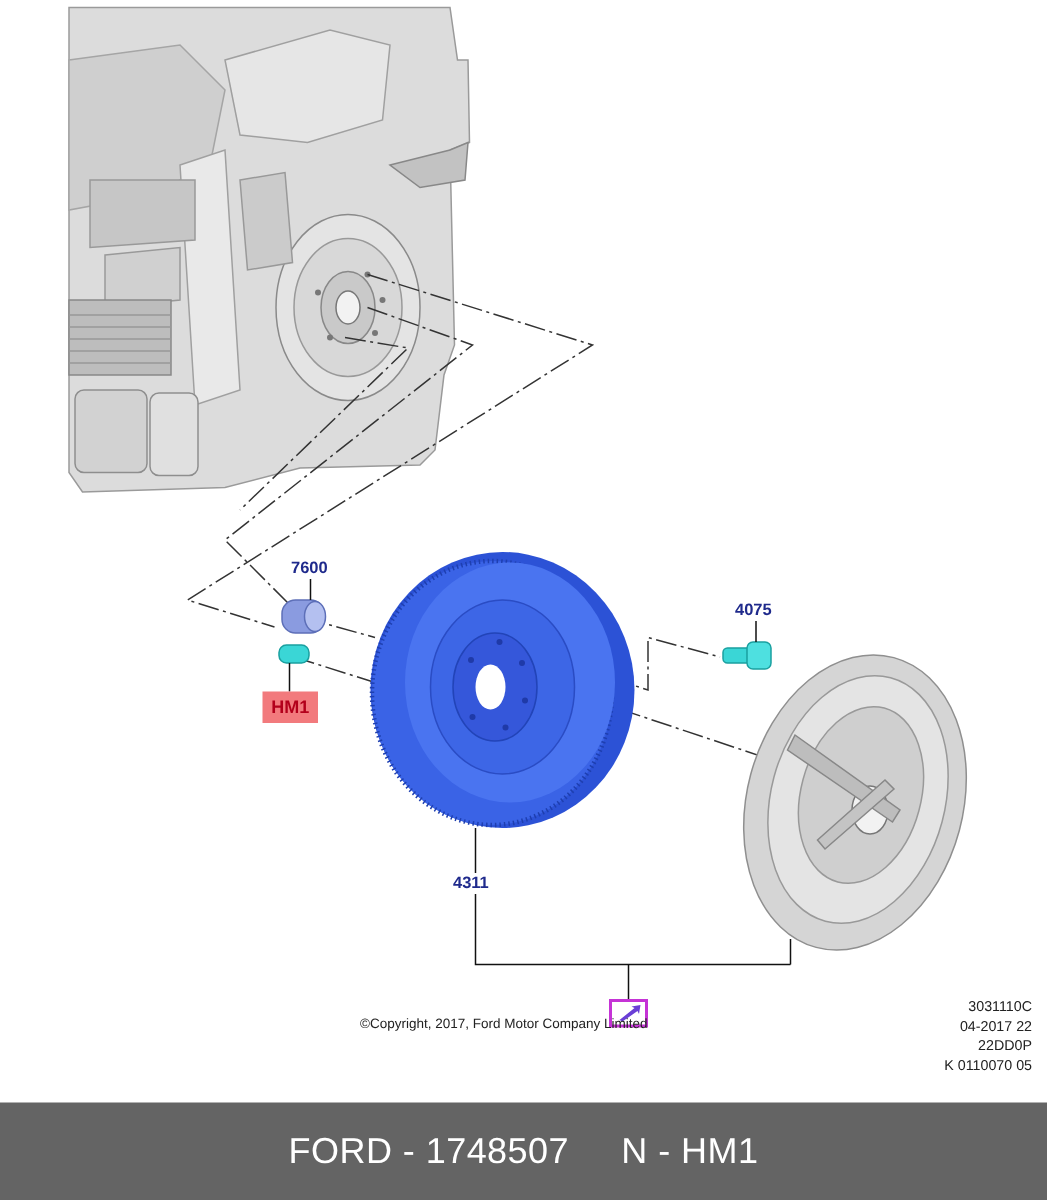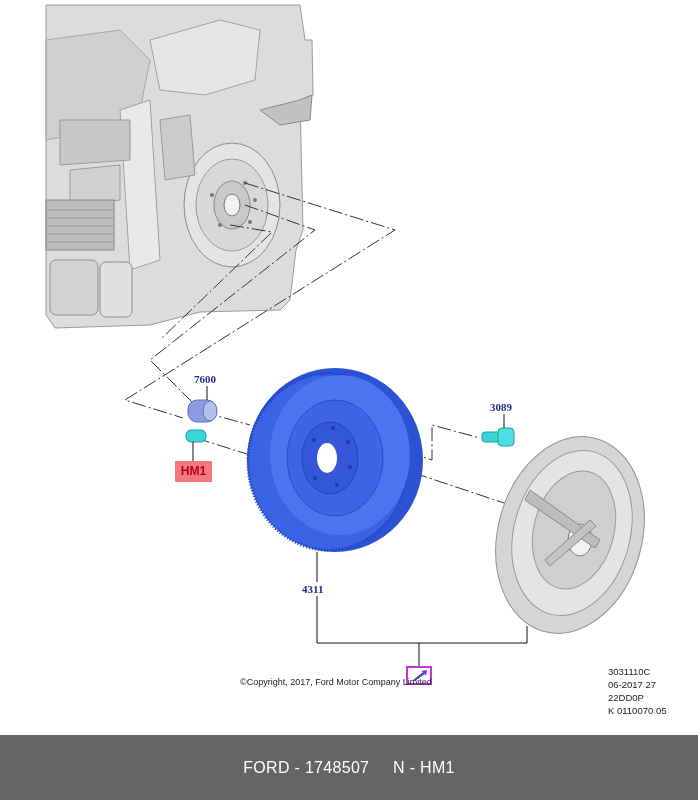--- a/index.html
+++ b/index.html
@@ -1,23 +1,23 @@
 <!DOCTYPE html>
 <html><head>
 <meta charset="utf-8">
 <style>
   html, body { margin: 0; padding: 0; }
   body { width: 698px; height: 800px; background: #ffffff; position: relative; overflow: hidden; font-family: "Liberation Sans", sans-serif; }
   #canvas { position: absolute; left: 0; top: 0; width: 698px; height: 735px; }
-  .callout { position: absolute; font-family: Liberation Serif, serif; font-weight: bold; font-size: 11px; color: #1f2a8c; text-align: right; }
+  .callout { position: absolute; font-family: Liberation Sans, sans-serif; font-weight: bold; font-size: 11px; color: #1f2a8c; text-align: right; }
   .hm1-label { position: absolute; left: 175px; top: 461px; width: 37px; height: 21px; background: #f27a7d; color: #b3001b; font-weight: bold; font-size: 12px; line-height: 21px; text-align: center; }
   .ref-icon { position: absolute; left: 406px; top: 666px; width: 26px; height: 19px; border: 2px solid #c533d6; box-sizing: border-box; background: #fff; }
-  .revision { position: absolute; right: 10px; top: 665px; width: 80px; text-align: left; font-size: 9.5px; line-height: 13px; color: #222; }
+  .revision { position: absolute; right: 10px; top: 665px; width: 80px; text-align: right; font-size: 9.5px; line-height: 13px; color: #222; }
   .copyright { position: absolute; left: 240px; top: 677px; font-size: 9px; color: #222; }
-  .footer { position: absolute; left: 0; top: 735px; width: 698px; height: 65px; background: #646464; color: #ffffff; display: flex; align-items: center; justify-content: center; font-size: 16px; letter-spacing: 0.3px; }
+  .footer { position: absolute; left: 0; top: 735px; width: 698px; height: 65px; background: #646464; color: #ffffff; display: flex; align-items: center; justify-content: center; font-size: 24px; letter-spacing: 0.3px; }
   .footer span { white-space: pre; }
 </style>
 </head>
 <body>
 
 <svg id="canvas" viewBox="0 0 698 735" xmlns="http://www.w3.org/2000/svg">
 
   <g>
     <path d="M46 5 L300 5 L305 40 L312 40 L313 95 L300 100 L303 230 L296 250 L290 300 L280 310 L200 312 L150 325 L55 328 L46 315 Z" fill="#dcdcdc" stroke="#9a9a9a" stroke-width="1"></path>
     <path d="M46 40 L120 30 L150 60 L140 110 L100 130 L46 140 Z" fill="#cfcfcf" stroke="#a5a5a5"></path>
@@ -108,34 +108,34 @@
   </g>
   <line x1="527" y1="626" x2="527" y2="643" stroke="#111"></line>
 
   <g stroke="#111" fill="none">
     <polyline points="317,596 317,643 527,643"></polyline>
     <line x1="419" y1="643" x2="419" y2="666"></line>
   </g>
 </svg>
 
 <div class="callout" style="left:194px; top:373px;">7600</div>
-<div class="callout" style="left:490px; top:401px;">3089</div>
+<div class="callout" style="left:490px; top:401px;">4075</div>
 <div class="callout" style="left:302px; top:583px;">4311</div>
 
 <div class="hm1-label">HM1</div>
 
 <div class="ref-icon">
   <svg width="22" height="15" viewBox="0 0 22 15">
     <path d="M5 12 L15 4 L13 3 L19 2 L18 8 L17 6 L7 13 Z" fill="#6a3fd6"></path>
   </svg>
 </div>
 
 <div class="revision">
   <div>3031110C</div>
-  <div>06-2017 27</div>
+  <div>04-2017 22</div>
   <div>22DD0P</div>
   <div>K 0110070 05</div>
 </div>
 
 <div class="copyright">©Copyright, 2017, Ford Motor Company Limited</div>
 
 <div class="footer">
   <span>FORD</span>
   <span> - </span>
   <span>1748507</span>

